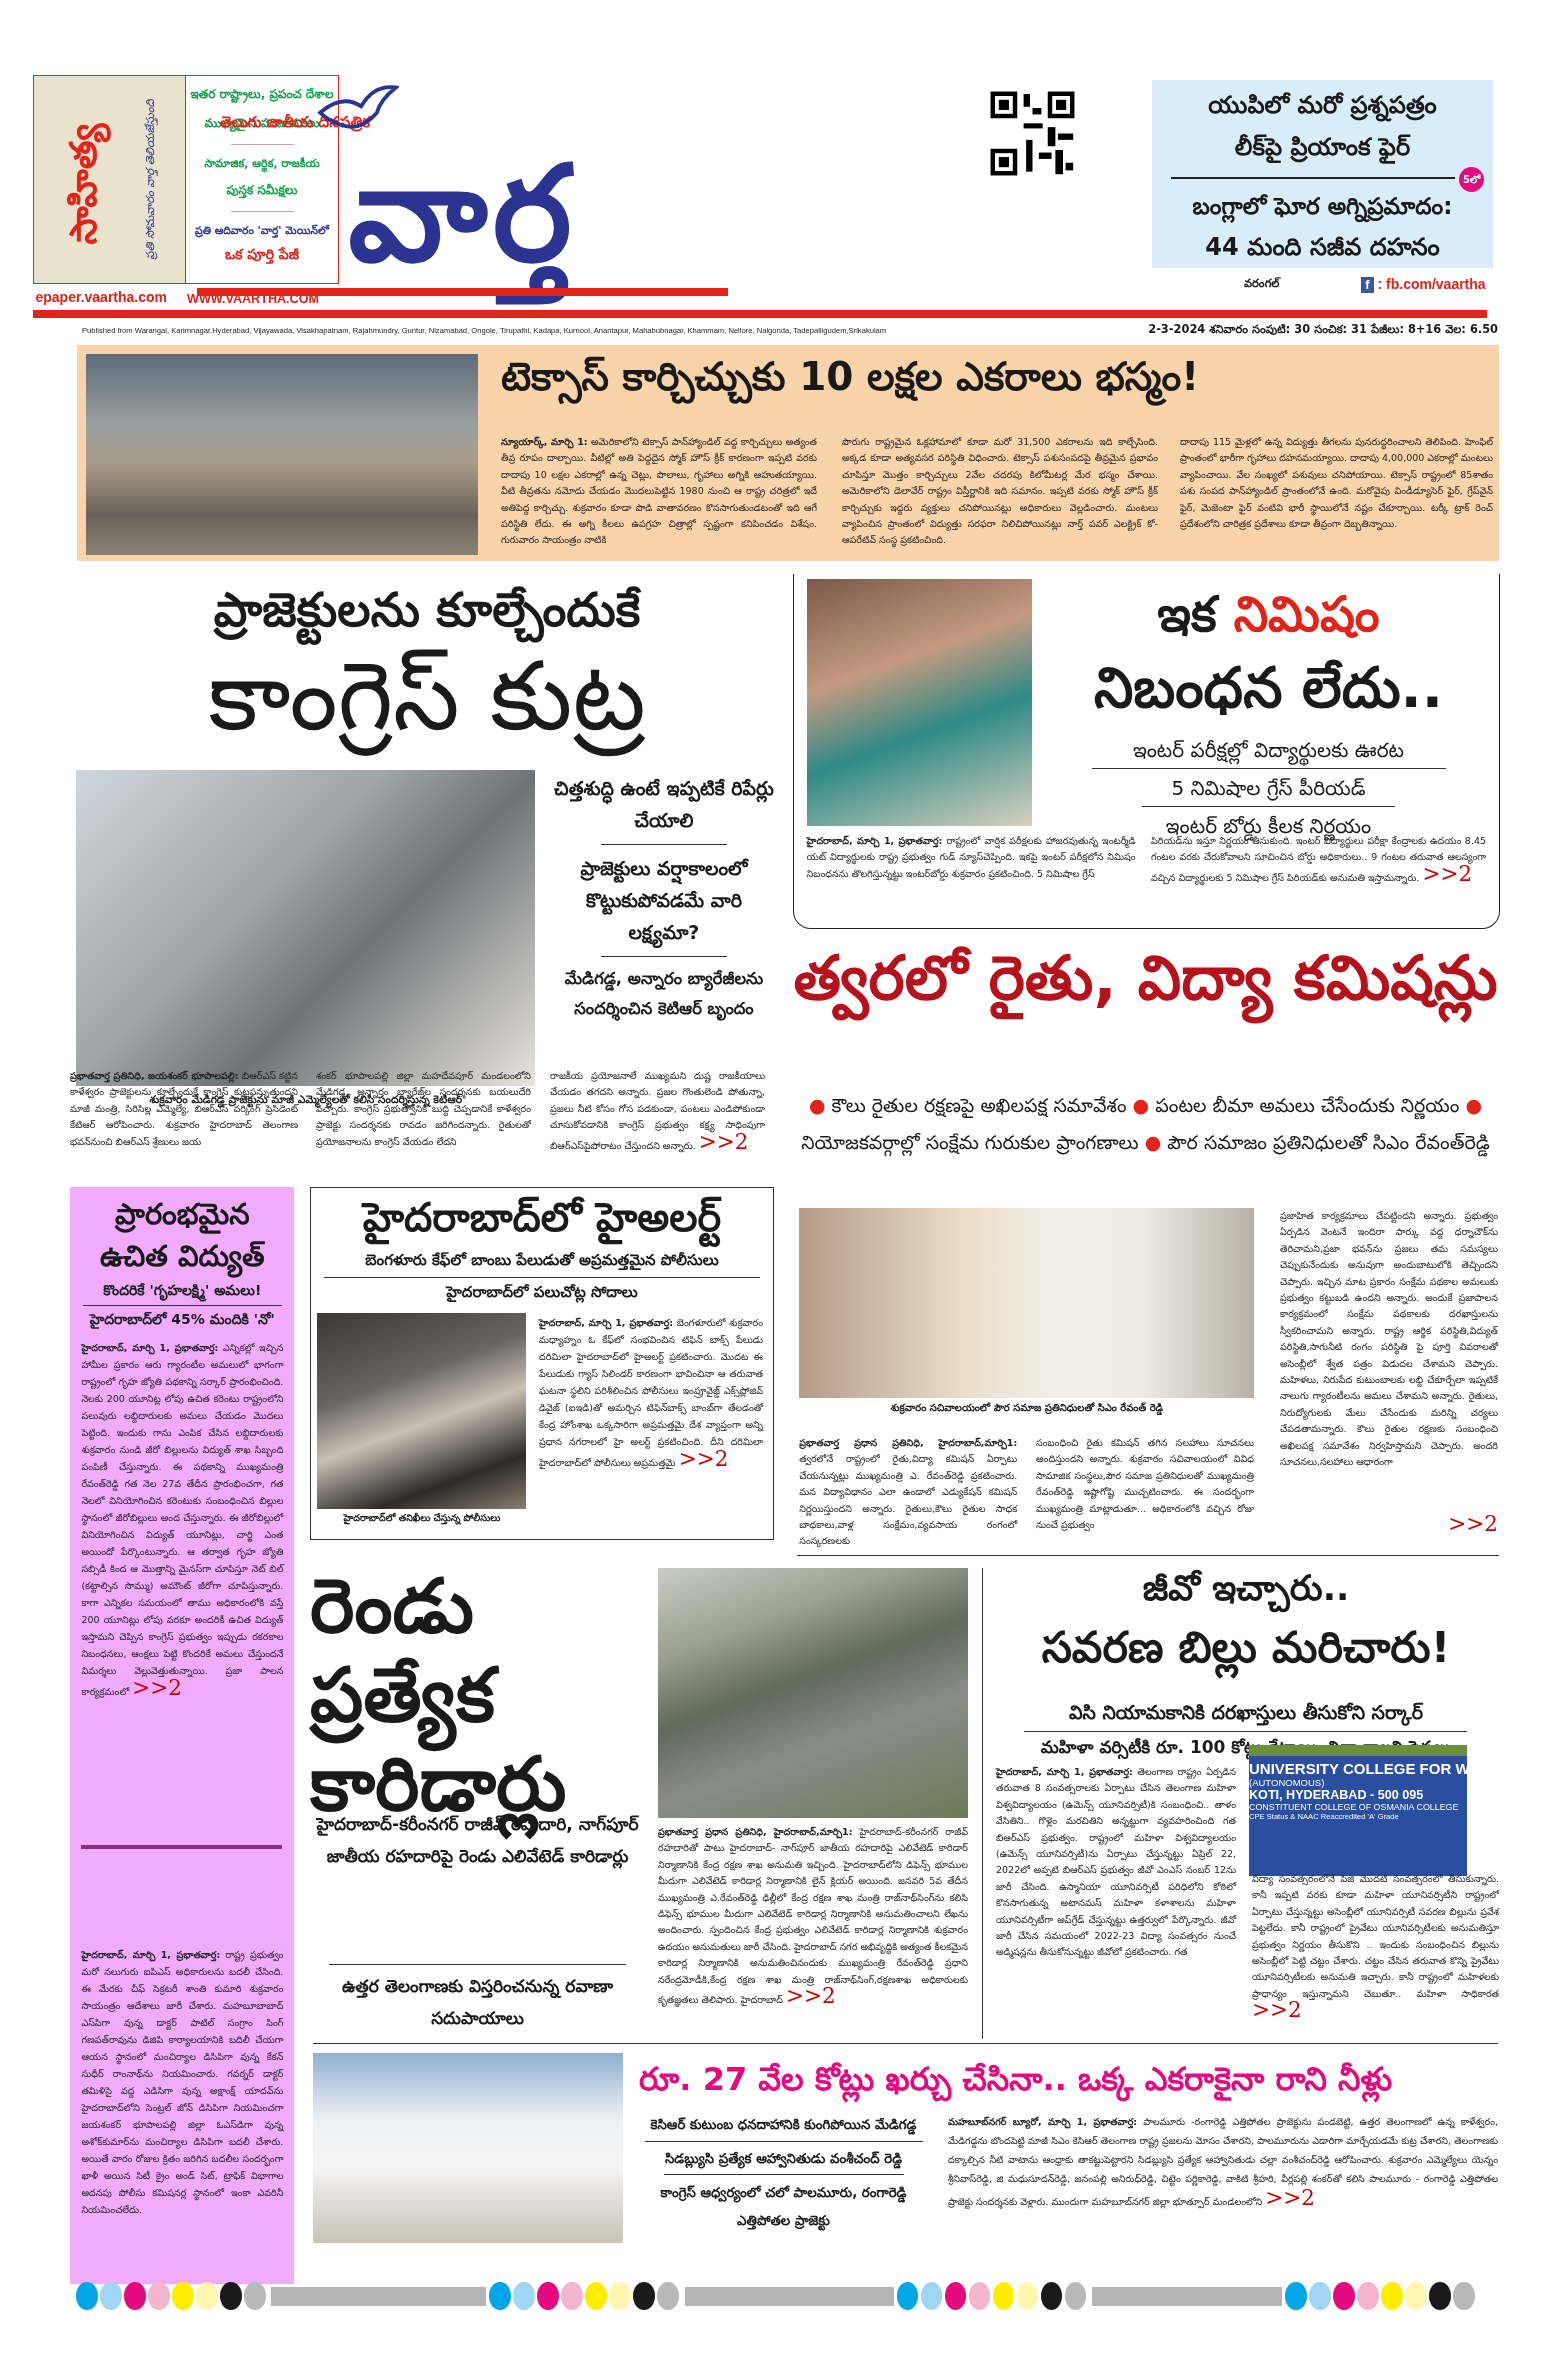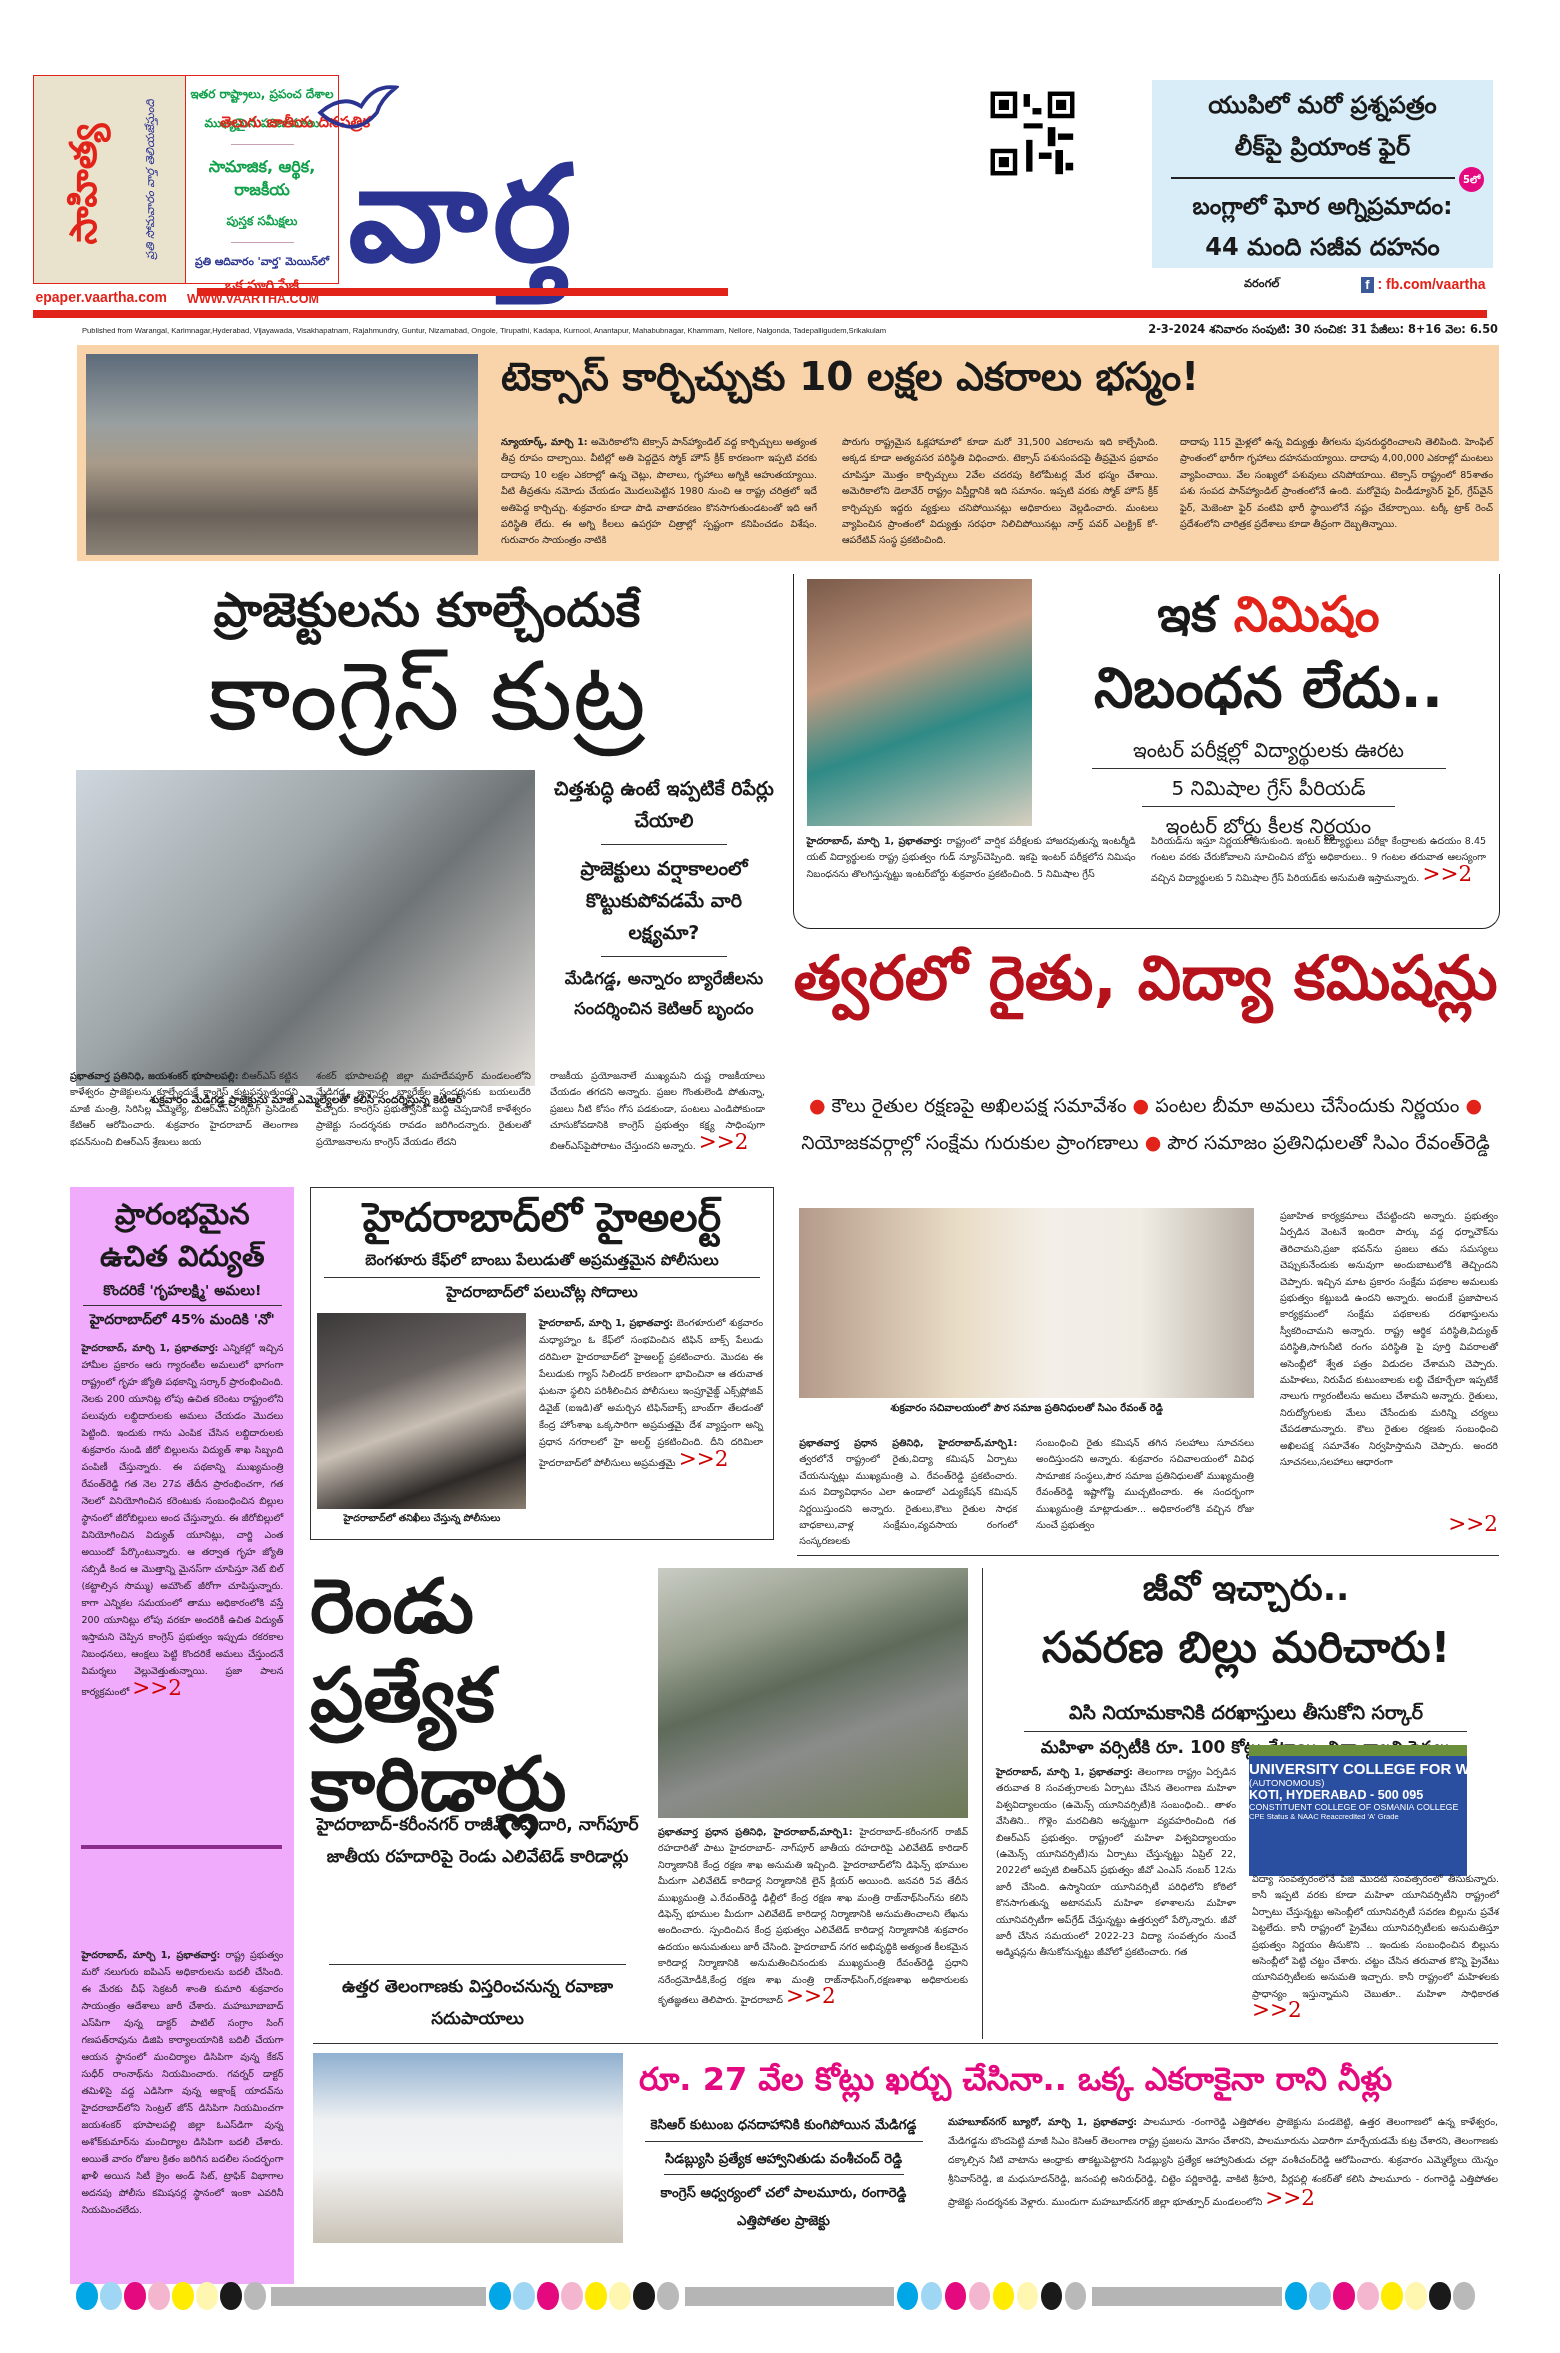--- a/index.html
+++ b/index.html
@@ -20,21 +20,21 @@
 <div class="abs" style="left:33px;top:75px;width:1498px;height:247px;">
 
   <div class="abs" style="left:0;top:0;width:152px;height:207px;border:1.3px solid #e2231a;border-right:none;background:#e9e2cc;overflow:hidden;">
     <div style="position:absolute;left:-51px;top:82px;width:209px;transform:rotate(-90deg);font-size:37px;font-weight:bold;color:#e2231a;text-align:center;">సాహిత్య</div>
     <div style="position:absolute;left:12.6px;top:95px;width:209px;transform:rotate(-90deg);font-size:11.4px;font-style:italic;color:#2b3490;text-align:center;">ప్రతి సోమవారం వార్త తెలియజేస్తుంది</div>
   </div>
   <div class="abs center" style="left:152px;top:0;width:152px;height:207px;border:1.3px solid #e2231a;background:#fff;">
     <div style="color:#12a14b;font-size:12px;font-weight:bold;margin-top:11.4px;">ఇతర రాష్ట్రాలు, ప్రపంచ దేశాల</div>
     <div style="color:#12a14b;font-size:12px;font-weight:bold;margin-top:11.4px;">ముఖ్యమైన పరిణామాలు</div>
     <div style="border-top:1.3px solid #c8a0b4;width:63px;margin:11.4px auto;"></div>
-    <div style="color:#12a14b;font-size:16px;font-weight:bold;">సామాజిక, ఆర్థిక, రాజకీయ</div>
+    <div style="color:#12a14b;font-size:11px;font-weight:bold;">సామాజిక, ఆర్థిక, రాజకీయ</div>
     <div style="color:#12a14b;font-size:12px;font-weight:bold;margin-top:11.4px;">పుస్తక సమీక్షలు</div>
     <div style="border-top:1.3px solid #c8a0b4;width:63px;margin:11.4px auto;"></div>
     <div style="color:#2b3490;font-size:10.7px;font-weight:bold;">ప్రతి ఆదివారం 'వార్త' మెయిన్‌లో</div>
     <div style="color:#e2231a;font-size:14px;font-weight:bold;margin-top:7.6px;">ఒక పూర్తి పేజీ</div>
   </div>
   <div class="abs" style="left:2.5px;top:214px;color:#e2231a;font-family:'Liberation Sans',sans-serif;font-weight:bold;font-size:14px;">epaper.vaartha.com</div>
   <div class="abs" style="left:154px;top:217px;color:#e2231a;font-family:'Liberation Sans',sans-serif;font-weight:bold;font-size:12.6px;">WWW.VAARTHA.COM</div>
 
   <div class="abs" style="left:167px;top:38px;width:190px;color:#e2231a;font-size:15px;font-weight:bold;text-align:center;">తెలుగు జాతీయ దినపత్రిక</div>
   <svg class="abs" style="left:284px;top:6.3px;" width="82" height="57" viewBox="0 0 130 90">

